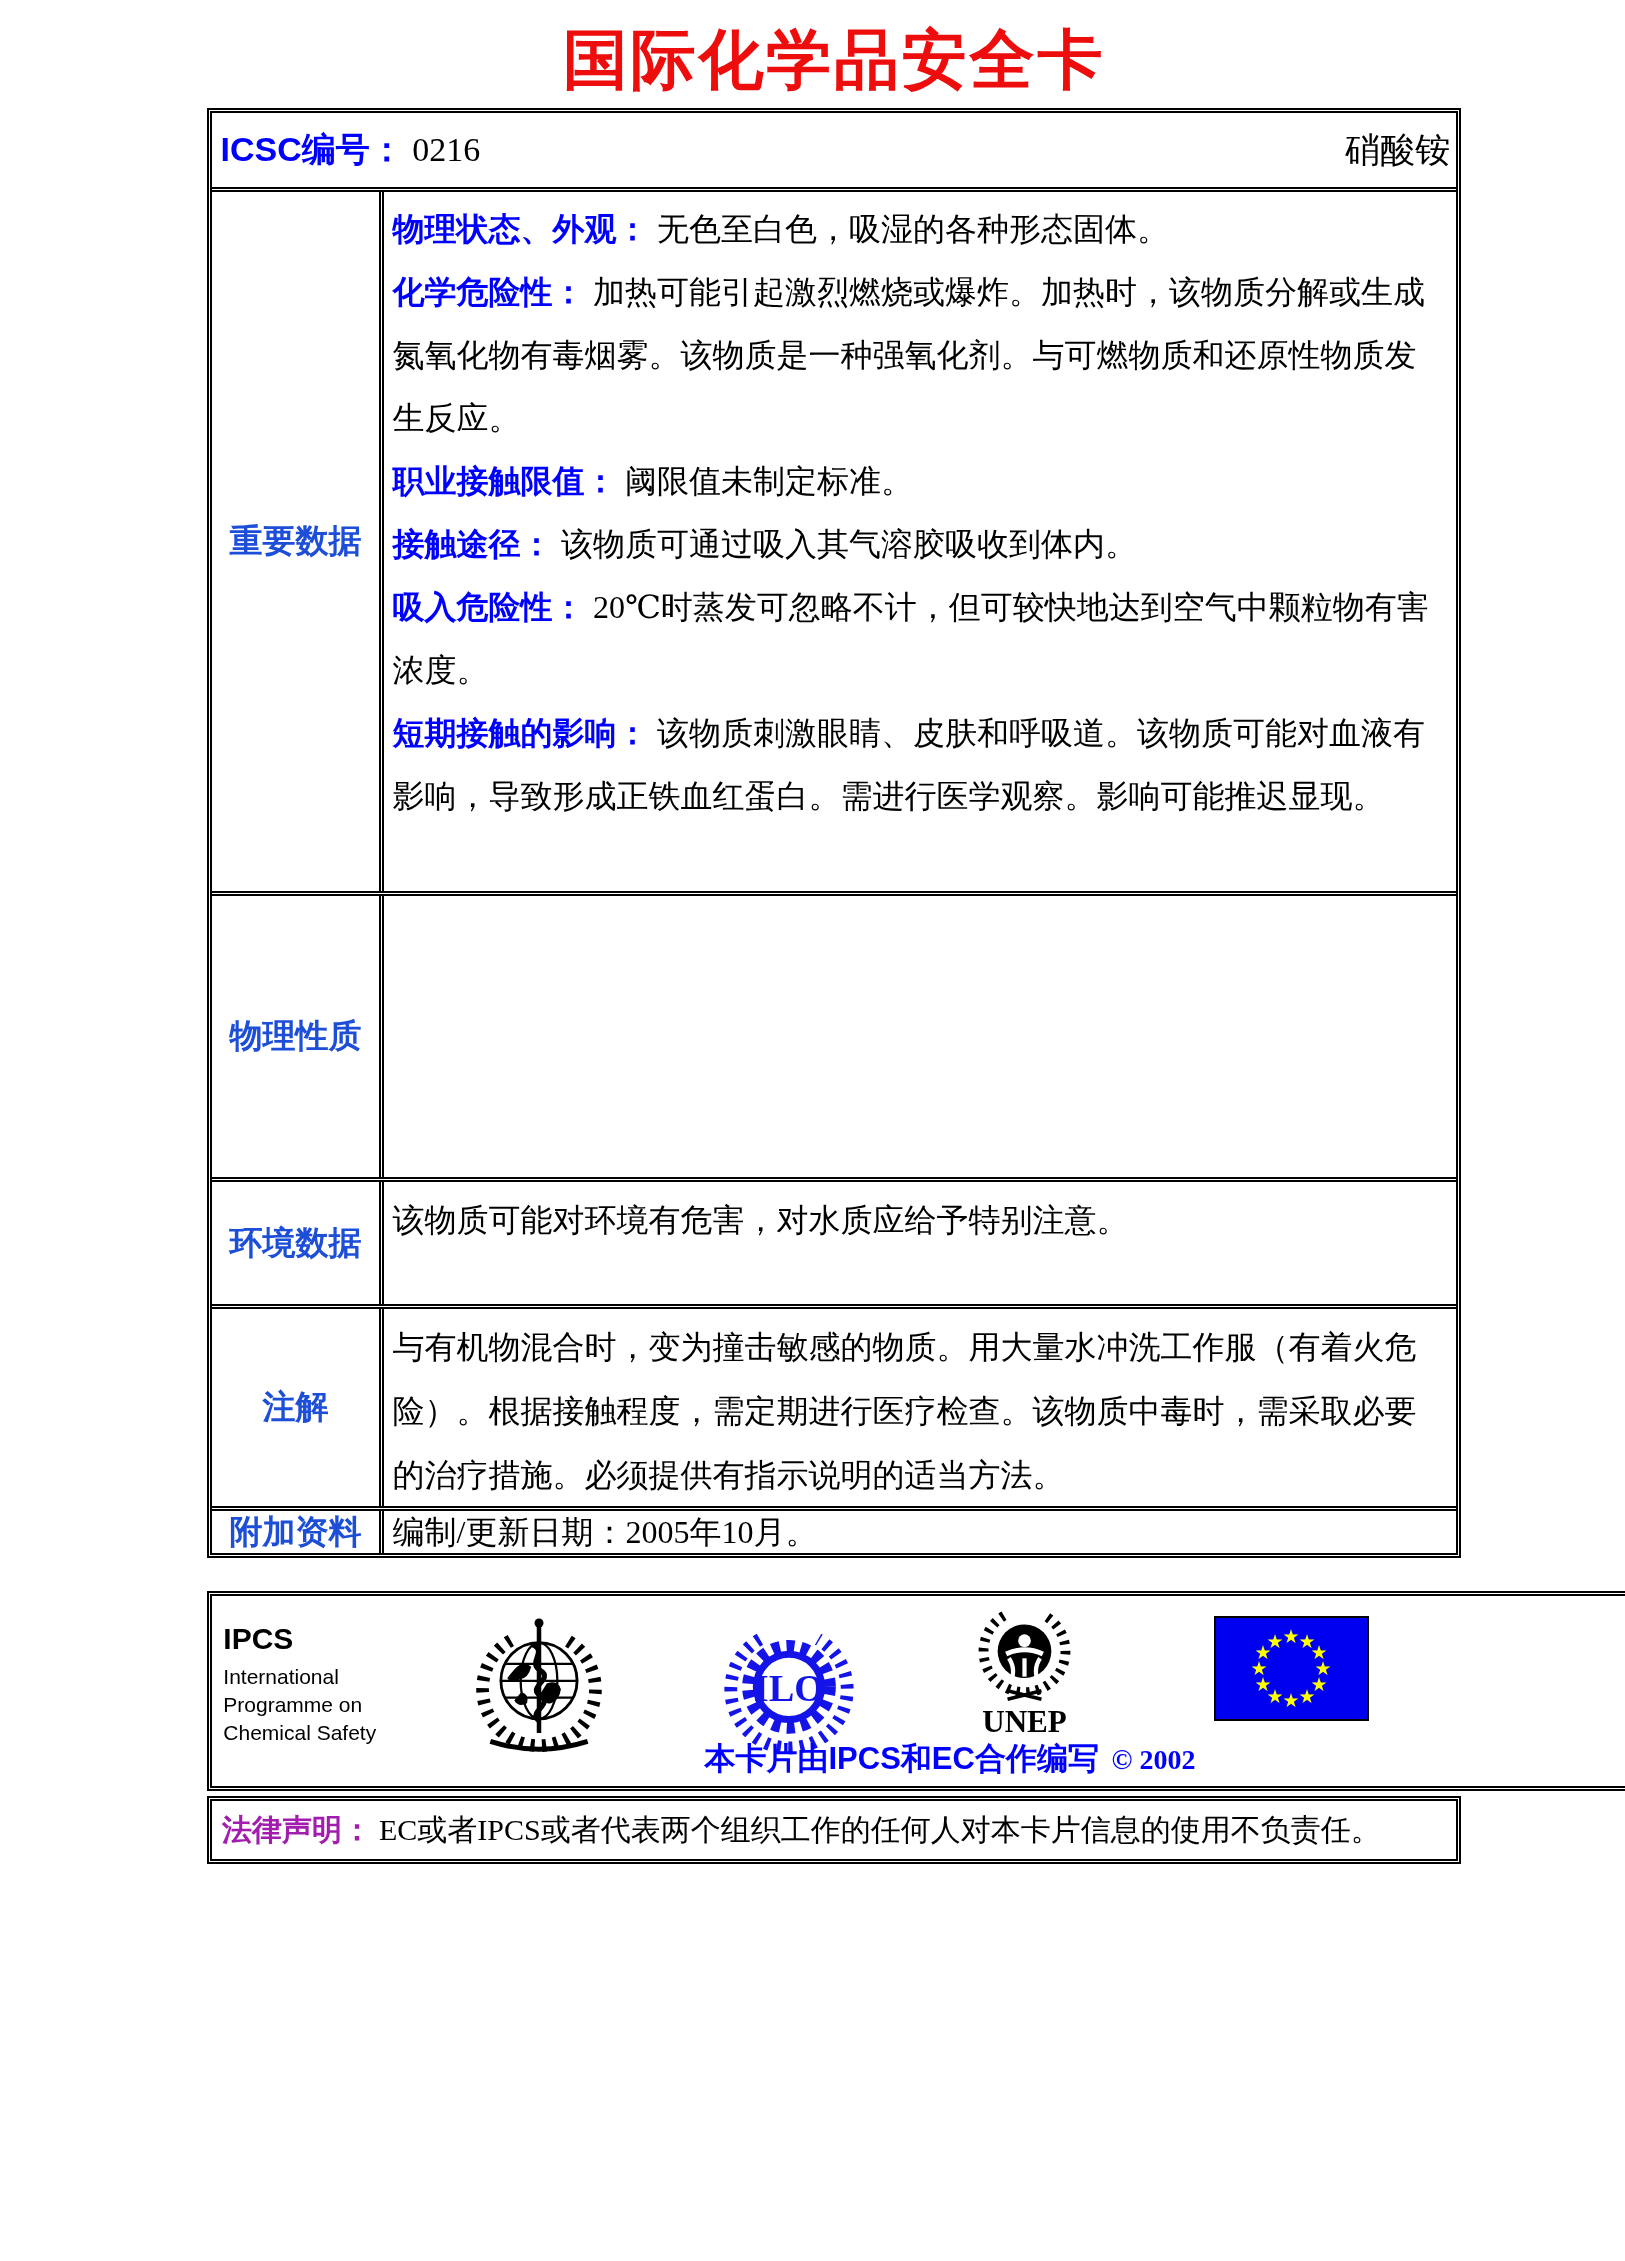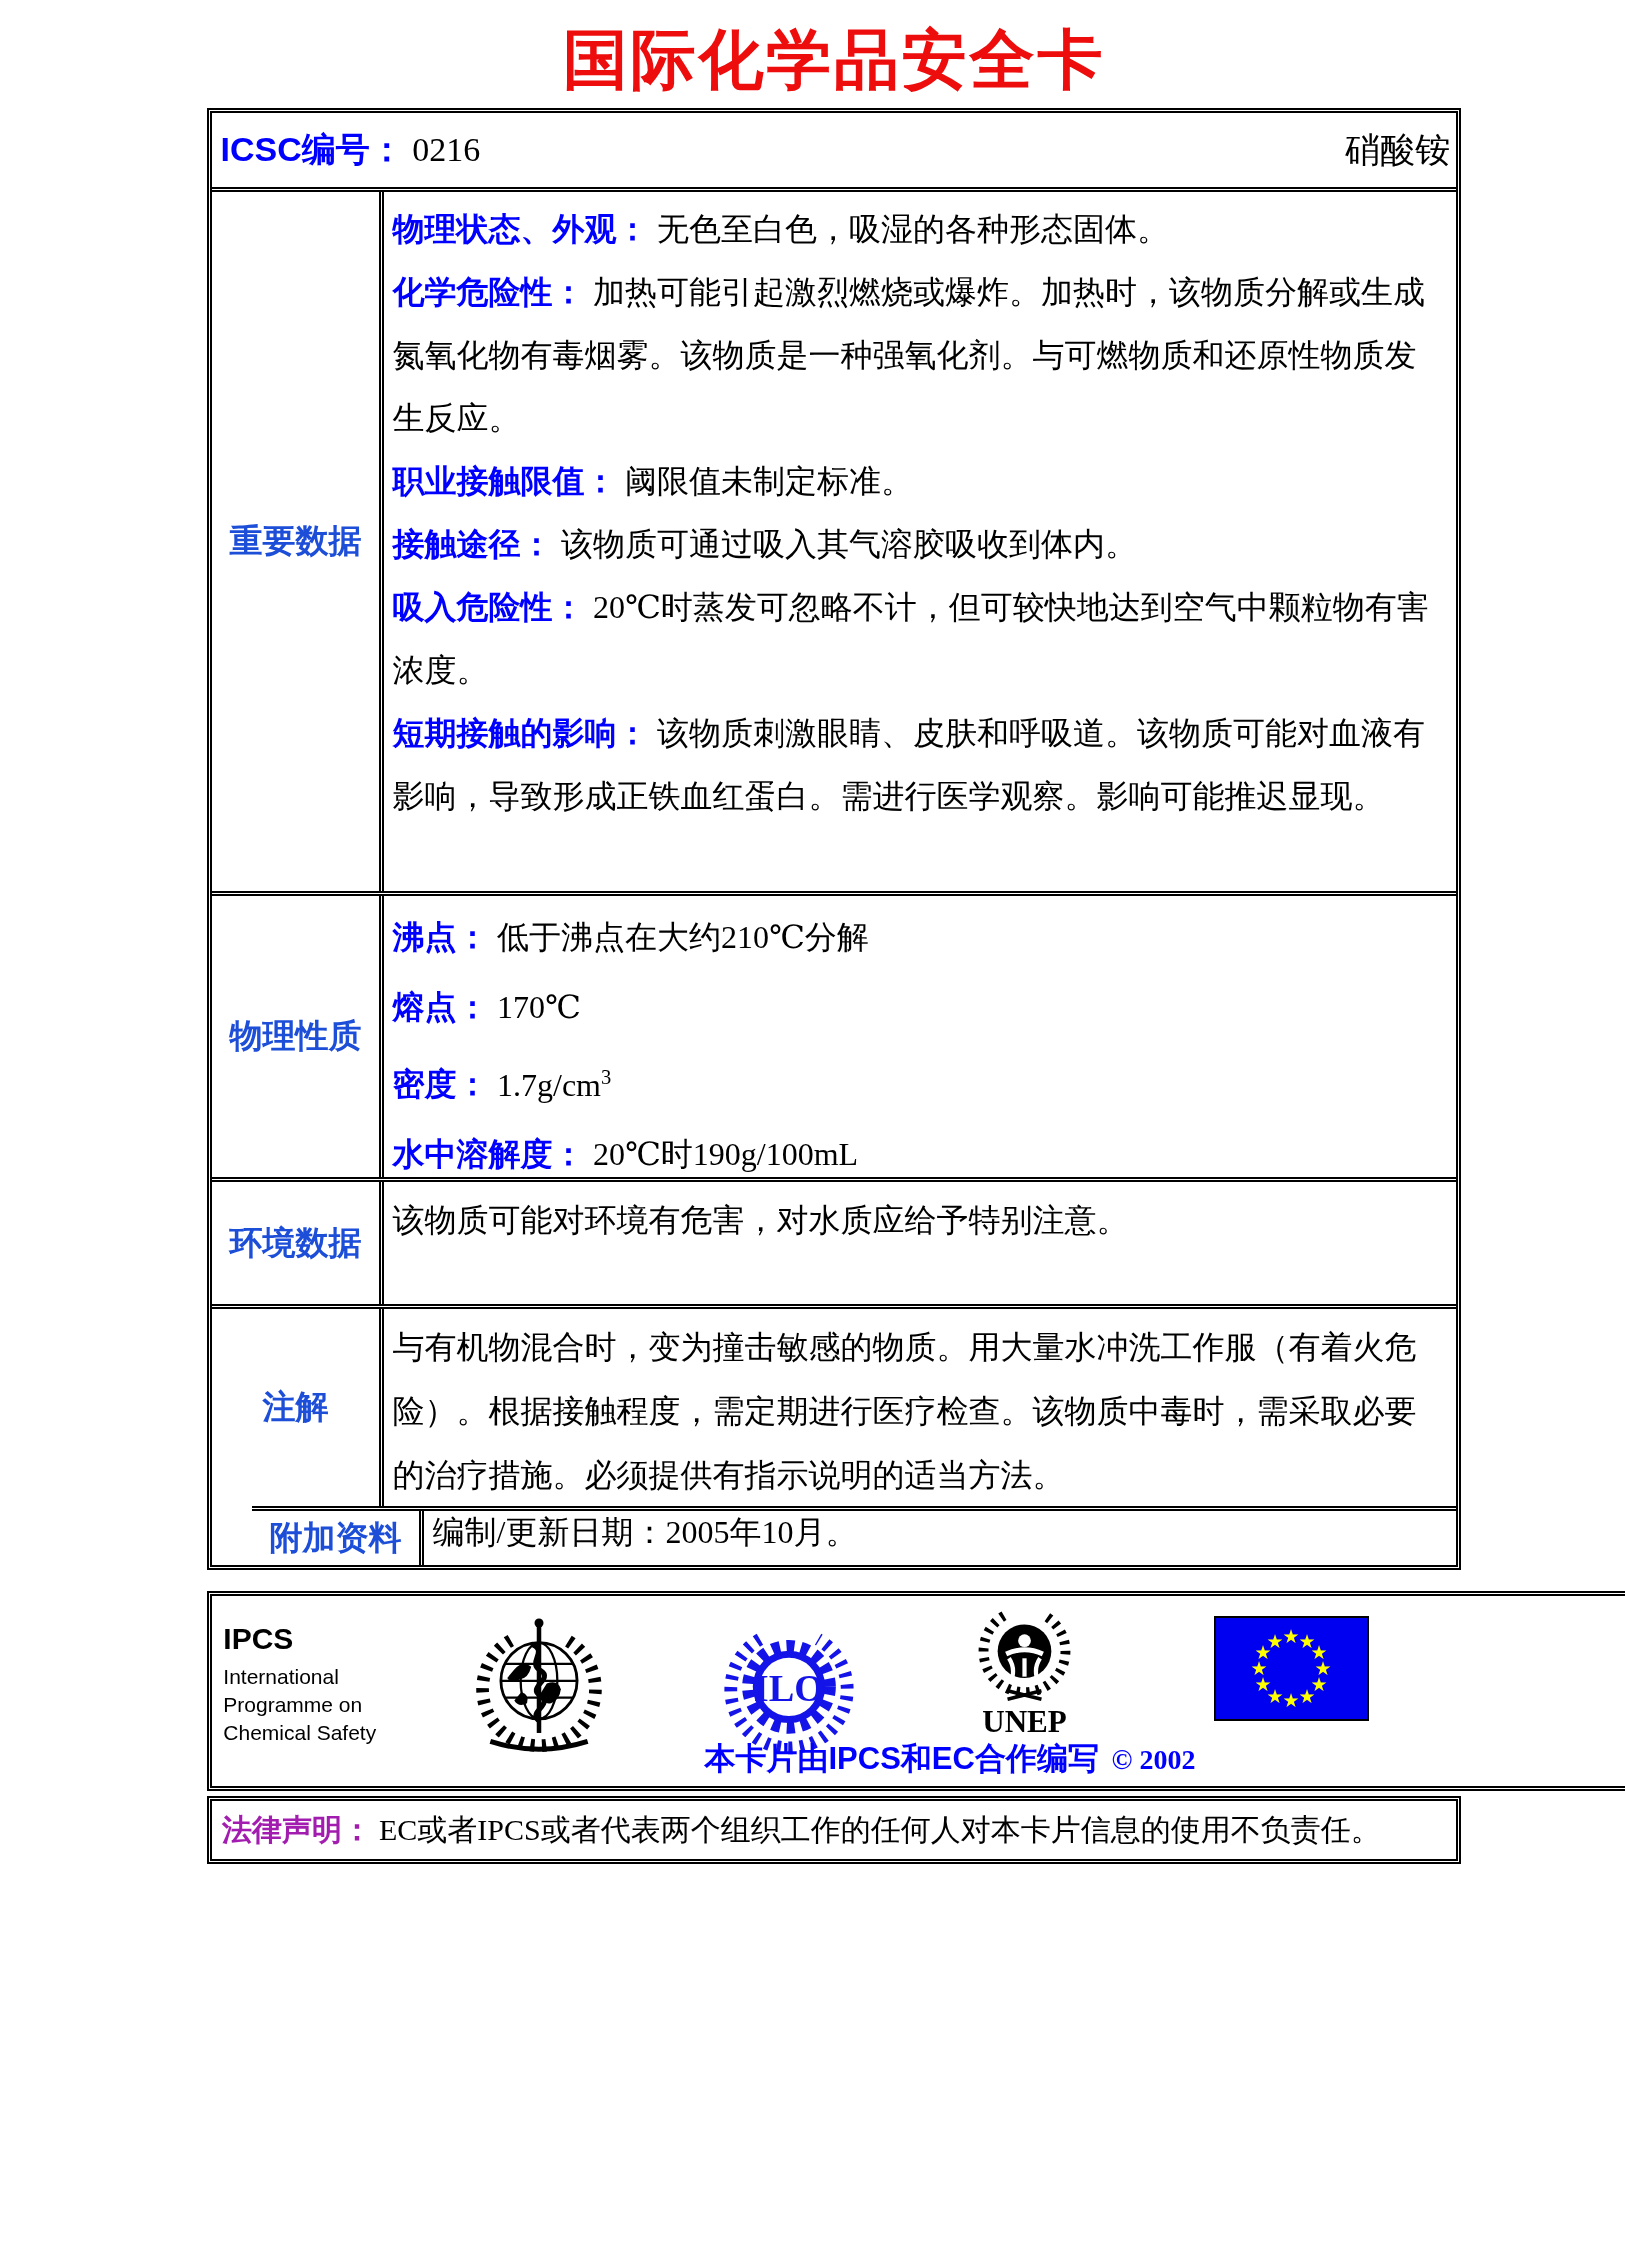--- a/index.html
+++ b/index.html
@@ -29,21 +29,21 @@
   }
   .chem-name { font-size:35px; }
   .cell-label {
     flex:0 0 172px; width:172px; border-right:5.7px double #000; box-sizing:border-box;
     display:flex; align-items:center; justify-content:center; text-align:center;
     color:#1d4ed8; font-family:"Liberation Sans","DejaVu Sans",sans-serif;
     font-weight:bold; font-size:33px;
   }
   .cell-content { flex:1; padding:5.7px 10px 5.7px 8.5px; font-size:32px; box-sizing:border-box; }
   .r0 { height:704px; } .r1 { height:286px; } .r2 { height:127px; }
-  .r3 { height:202px; } .r4 { height:59px;margin-left:40px; }
+  .r3 { height:202px; } .r4 { height:47px; }
   .r0 .line { line-height:63px; }
   .r1 .line { line-height:70px; }
   .r2 .line, .r3 .line { line-height:64px; }
   .r4 .cell-content { padding-top:1.4px; }
   .r4 .line { line-height:40px; }
   .line .k {
     color:#0000ff; font-family:"Liberation Sans","DejaVu Sans",sans-serif;
     font-weight:bold; margin-right:8.5px;
   }
   .line .v { color:#000; }
@@ -113,26 +113,20 @@
         <div class="line"><span class="k">职业接触限值：</span><span class="v">阈限值未制定标准。</span></div>
         <div class="line"><span class="k">接触途径：</span><span class="v">该物质可通过吸入其气溶胶吸收到体内。</span></div>
         <div class="line"><span class="k">吸入危险性：</span><span class="v">20℃时蒸发可忽略不计，但可较快地达到空气中颗粒物有害浓度。</span></div>
         <div class="line"><span class="k">短期接触的影响：</span><span class="v">该物质刺激眼睛、皮肤和呼吸道。该物质可能对血液有影响，导致形成正铁血红蛋白。需进行医学观察。影响可能推迟显现。</span></div>
       </div>
     </div>
 
     <div class="trow r1">
       <div class="cell-label">
         <span>物理性质</span>
-      </div>
-      <div class="cell-content">
-        <div class="line"><span class="k">沸点：</span><span class="v">低于沸点在大约210℃分解</span></div>
-        <div class="line"><span class="k">熔点：</span><span class="v">170℃</span></div>
-        <div class="line"><span class="k">密度：</span><span class="v">1.7g/cm</span><sup>3</sup></div>
-        <div class="line"><span class="k">水中溶解度：</span><span class="v">20℃时190g/100mL</span></div>
       </div>
     </div>
 
     <div class="trow r2">
       <div class="cell-label">
         <span>环境数据</span>
       </div>
       <div class="cell-content">
         <div class="line"><span class="v">该物质可能对环境有危害，对水质应给予特别注意。</span></div>
       </div>

